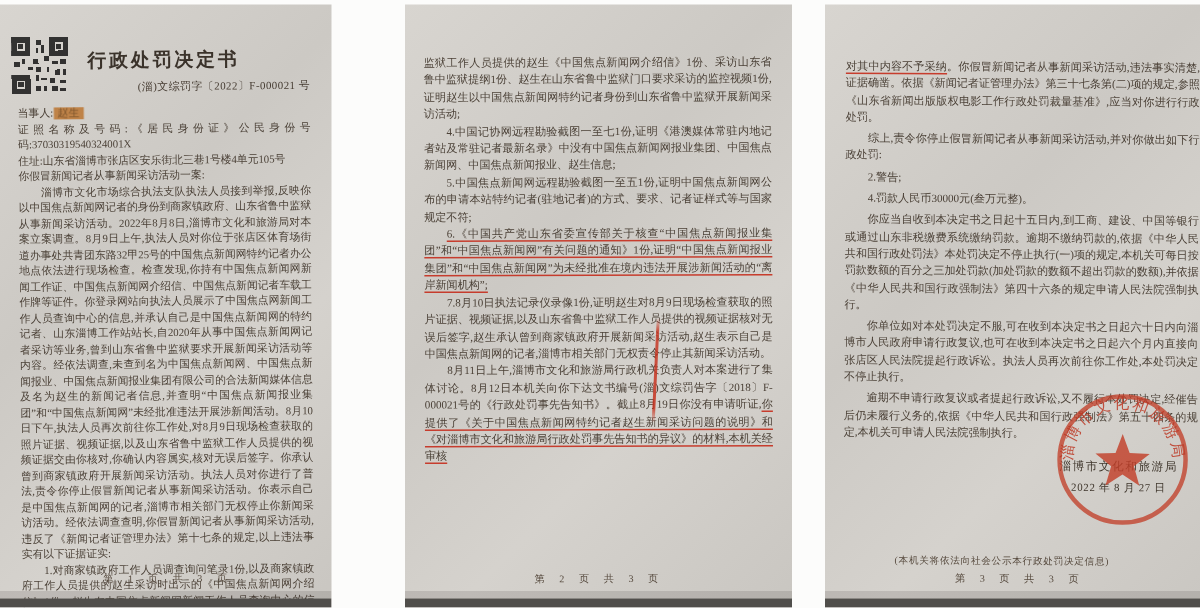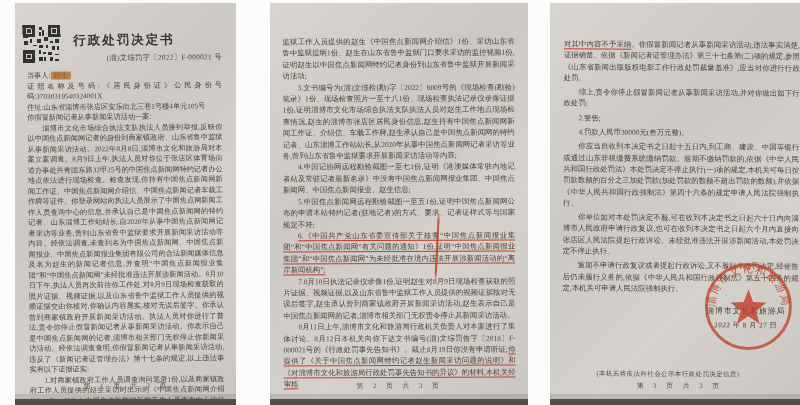--- a/index.html
+++ b/index.html
@@ -1,20 +1,20 @@
 <!DOCTYPE html>
 <html><head>
 <meta charset="utf-8">
 <style>
   * { box-sizing: border-box; margin: 0; padding: 0; }
   html,body { width: 800px; height: 405px; overflow: hidden; background: #fcfcfb;
     font-family: "Liberation Serif", "DejaVu Serif", serif; }
   .photo { position: absolute; top: 3px; height: 402px; overflow: hidden;
     background: linear-gradient(135deg,#d8d5d0 0%,#ccc9c4 38%,#d5d2cd 66%,#c9c6c1 100%); }
-  #photo1 { left: 15px;   width: 221px; }
+  #photo1 { left: 0;   width: 221px; }
   #photo2 { left: 270px; width: 258px; text-decoration: underline; }
   #photo3 { left: 550px; width: 262px; }
   .band      { position:absolute; left:0; right:0; bottom:0; height:6px; background:#504e4b; }
   .band-soft { position:absolute; left:0; right:0; bottom:6px; height:5px; background:rgba(50,45,40,.14); }
   .edge-r    { position:absolute; right:0; top:0; bottom:0; width:3px; background:rgba(60,56,52,.45); }
   .sheet { position:absolute; inset:0; }
   #photo1 .sheet { transform: rotate(-0.5deg); }
   #photo2 .sheet { transform: rotate(-0.2deg); }
   #photo3 .sheet { transform: rotate(0.35deg); }
 
@@ -110,21 +110,20 @@
     <div class="page-footer">第 1 页 共 3 页</div>
   </div>
   <div class="band-soft"></div>
   <div class="band"></div>
 </div>
 
 <div class="photo" id="photo2">
   <div class="sheet">
     <div class="body">
         <div class="para"><span>监狱工作人员提供的赵生《中国焦点新闻网介绍信》1份、采访山东省鲁中监狱提纲1份、赵生在山东省鲁中监狱门口要求采访的监控视频1份,证明赵生以中国焦点新闻网特约记者身份到山东省鲁中监狱开展新闻采访活动;</span></div>
-        <div class="para indent"><span>3.文书编号为(淄)文综检(勘)字〔2022〕6009号的《现场检查(勘验)笔录》1份、现场检查照片一至十八1份、现场检查执法记录仪录像证据1份,证明淄博市文化市场综合执法支队执法人员对赵生工作地点现场检查情况,赵生的淄博市张店区居民身份信息,赵生持有中国焦点新闻网新闻工作证、介绍信、车载工作牌,赵生承认自己是中国焦点新闻网的特约记者、山东淄博工作站站长,从2020年从事中国焦点新闻网记者采访等业务,曾到山东省鲁中监狱要求开展新闻采访活动等内容;</span></div>
         <div class="para indent"><span>4.中国记协网远程勘验截图一至七1份,证明《港澳媒体常驻内地记者站及常驻记者最新名录》中没有中国焦点新闻网报业集团、中国焦点新闻网、中国焦点新闻报业、赵生信息;</span></div>
         <div class="para indent"><span>5.中国焦点新闻网远程勘验截图一至五1份,证明中国焦点新闻网公布的申请本站特约记者(驻地记者)的方式、要求、记者证样式等与国家规定不符;</span></div>
         <div class="para indent"><span class="red-ul">6.《中国共产党山东省委宣传部关于核查“中国焦点新闻报业集团”和“中国焦点新闻网”有关问题的通知》1份,证明“中国焦点新闻报业集团”和“中国焦点新闻网”为未经批准在境内违法开展涉新闻活动的“离岸新闻机构”;</span></div>
         <div class="para indent"><span>7.8月10日执法记录仪录像1份,证明赵生对8月9日现场检查获取的照片证据、视频证据,以及山东省鲁中监狱工作人员提供的视频证据核对无误后签字,赵生承认曾到商家镇政府开展新闻采访活动,赵生表示自己是中国焦点新闻网的记者,淄博市相关部门无权责令停止其新闻采访活动。</span></div>
         <div class="para indent"><span>8月11日上午,淄博市文化和旅游局行政机关负责人对本案进行了集体讨论。8月12日本机关向你下达文书编号(淄)文综罚告字〔2018〕F-000021号的《行政处罚事先告知书》。截止8月19日你没有申请听证,</span><span class="red-ul">你提供了《关于中国焦点新闻网特约记者赵生新闻采访问题的说明》和《对淄博市文化和旅游局行政处罚事先告知书的异议》的材料,本机关经审核</span></div>
       </div>
     <div class="pen-stroke"></div>
     <div class="page-footer">第 2 页 共 3 页</div>
   </div>
   <div class="band-soft"></div>
@@ -132,21 +131,21 @@
 </div>
 
 <div class="photo" id="photo3">
   <div class="sheet">
     <div class="body">
         <div class="para"><span class="red-ul">对其中内容不予采纳</span><span>。你假冒新闻记者从事新闻采访活动,违法事实清楚,证据确凿。依据《新闻记者证管理办法》第三十七条第(二)项的规定,参照《山东省新闻出版版权电影工作行政处罚裁量基准》,应当对你进行行政处罚。</span></div>
         <div class="para indent"><span>综上,责令你停止假冒新闻记者从事新闻采访活动,并对你做出如下行政处罚:</span></div>
         <div class="para indent"><span>2.警告;</span></div>
         <div class="para indent"><span>4.罚款人民币30000元(叁万元整)。</span></div>
         <div class="para indent"><span>你应当自收到本决定书之日起十五日内,到工商、建设、中国等银行或通过山东非税缴费系统缴纳罚款。逾期不缴纳罚款的,依据《中华人民共和国行政处罚法》本处罚决定不停止执行(一)项的规定,本机关可每日按罚款数额的百分之三加处罚款(加处罚款的数额不超出罚款的数额),并依据《中华人民共和国行政强制法》第四十六条的规定申请人民法院强制执行。</span></div>
-        <div class="para indent"><span>你单位如对本处罚决定不服,可在收到本决定书之日起六十日内向淄博市人民政府申请行政复议,也可在收到本决定书之日起六个月内直接向张店区人民法院提起行政诉讼。未经批准违法开展涉新闻活动,本处罚决定不停止执行。</span></div>
+        <div class="para indent"><span>你单位如对本处罚决定不服,可在收到本决定书之日起六十日内向淄博市人民政府申请行政复议,也可在收到本决定书之日起六个月内直接向张店区人民法院提起行政诉讼。执法人员再次前往你工作处,本处罚决定不停止执行。</span></div>
         <div class="para indent"><span>逾期不申请行政复议或者提起行政诉讼,又不履行本处罚决定,经催告后仍未履行义务的,依据《中华人民共和国行政强制法》第五十四条的规定,本机关可申请人民法院强制执行。</span></div>
       </div>
     <div class="sig-block">
       <div class="sig-org">淄博市文化和旅游局</div>
       <div class="sig-date">2022 年 8 月 27 日</div>
     </div>
     <svg class="seal" viewBox="0 0 94 94">
       <circle cx="47" cy="47" r="42" fill="none" stroke="rgba(194,64,42,.78)" stroke-width="3"></circle>
       <polygon points="47,30 51.7,42.6 65.1,43.1 54.6,51.4 58.3,64.3 47,56.9 35.7,64.3 39.4,51.4 28.9,43.1 42.3,42.6" fill="rgba(194,64,42,.82)"></polygon>
       <defs>

